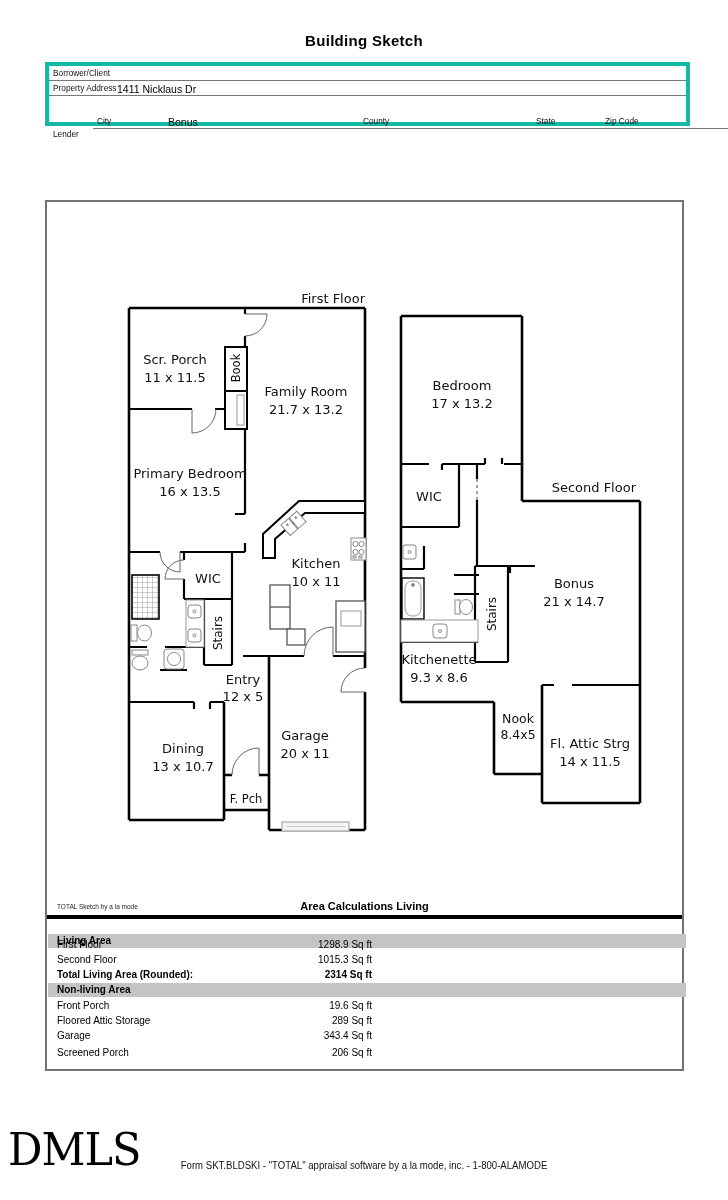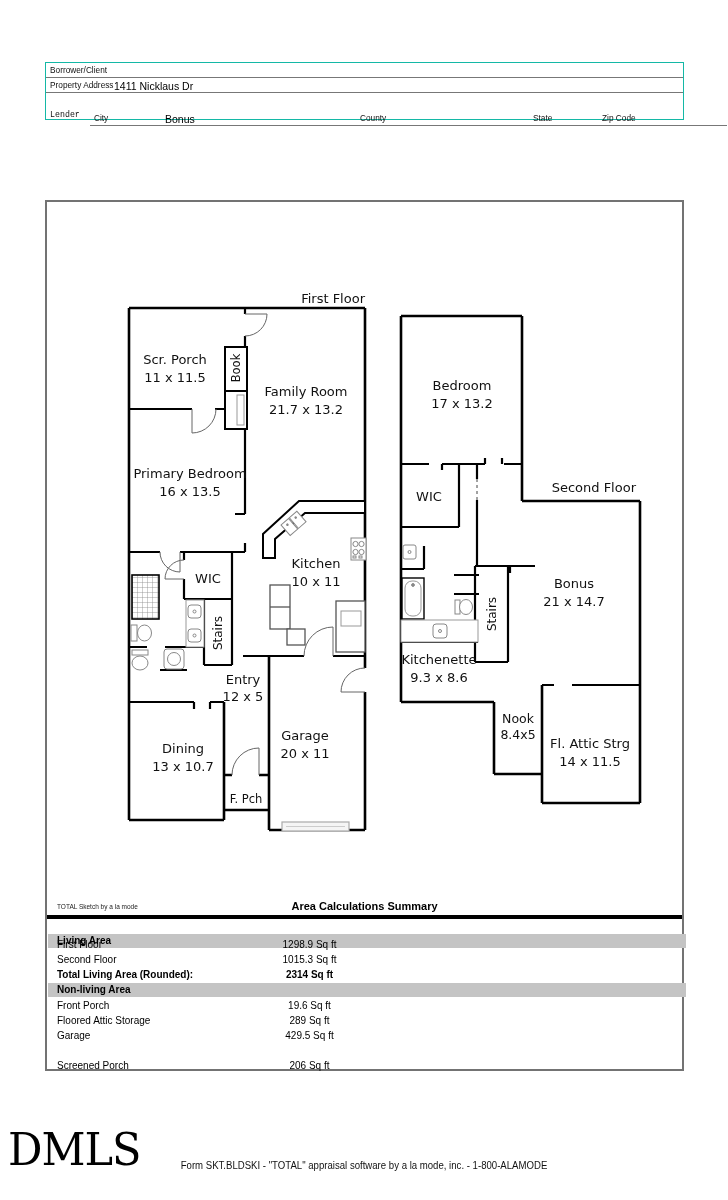--- a/index.html
+++ b/index.html
@@ -2,71 +2,72 @@
 <html><head>
 <meta charset="utf-8">
 <style>
   html,body{margin:0;padding:0;background:#fff;}
   #page{position:relative;width:728px;height:1200px;background:#ffffff;overflow:hidden;
         font-family:"Liberation Sans",sans-serif;color:#000;}
   
   #doc-title{position:absolute;left:0;top:32px;width:100%;text-align:center;
              font-size:15px;font-weight:bold;letter-spacing:.3px;}
   
-  #hdr{position:absolute;left:45px;top:62px;width:637px;height:56px;border:1px solid #14b8a6;}
+  #hdr{position:absolute;left:45px;top:62px;width:637px;height:56px;border:4px solid #14b8a6;}
   .hdr-row{position:absolute;left:0;width:100%;height:14px;border-bottom:1px solid #777;
            font-size:9px;}
   .hdr-row:last-child{border-bottom:none;}
   .hdr-label{position:absolute;left:4px;top:2px;font-size:9px;color:#111;
              transform:scaleX(.92);transform-origin:left;}
   .hdr-val{position:absolute;top:1.5px;font-size:10.5px;color:#000;}
   
   #sketchbox{position:absolute;left:45px;top:200px;width:635px;height:867px;border:2px solid #737373;}
   #plan-svg{position:absolute;left:0;top:0;}
   
   #summary{position:absolute;left:0;top:695px;width:100%;font-size:10px;}
   #branding{position:absolute;left:10px;top:6px;font-size:6.5px;color:#222;}
   #summary-heading{position:absolute;left:0;top:3px;width:100%;text-align:center;
                    font-weight:bold;font-size:11px;}
   #summary-divider{position:absolute;left:0;top:18px;width:100%;height:4px;background:#000;}
   .band{position:absolute;left:1px;width:629px;height:14px;background:#c4c4c4;
         font-weight:bold;padding-left:9px;line-height:14px;font-size:10px;}
   .srow{position:absolute;left:0;width:100%;height:15px;line-height:15px;}
   .srow .lbl{position:absolute;left:10px;top:0;}
-  .srow .val{position:absolute;left:200px;width:125px;top:0;text-align:center;}
+  .srow .val{position:absolute;left:200px;width:125px;top:0;text-align:right;}
   .srow.bold{font-weight:bold;}
   
   #logo{position:absolute;left:8px;top:1128px;font-family:"DejaVu Serif",serif;
         font-size:43px;font-weight:normal;letter-spacing:-1px;color:#000;
         transform:scaleY(1.05);line-height:1;}
   #form-line{position:absolute;left:0;top:1160px;width:100%;text-align:center;font-size:10px;color:#111;
              transform:scaleX(.96);}
 </style>
 </head>
 <body>
 
 <div id="page">
 
+  <div id="doc-title">Building Sketch</div>
 
   <div id="hdr">
     <div class="hdr-row" style="top:0;">
       <span class="hdr-label">Borrower/Client</span>
     </div>
     <div class="hdr-row" style="top:15px;">
       <span class="hdr-label">Property Address</span>
       <span class="hdr-val" style="left:68px;">1411 Nicklaus Dr</span>
     </div>
     <div class="hdr-row" style="top:48px;margin-left:44px;">
       <span class="hdr-label">City</span>
       <span class="hdr-val" style="left:75px;">Bonus</span>
       <span class="hdr-label" style="left:270px;">County</span>
       <span class="hdr-label" style="left:443px;">State</span>
       <span class="hdr-label" style="left:512px;">Zip Code</span>
     </div>
-    <div class="hdr-row" style="top:45px;height:10px;font-family:Liberation Mono, monospace;">
+    <div class="hdr-row" style="top:61px;height:10px;">
       <span class="hdr-label">Lender</span>
     </div>
   </div>
 
   <div id="sketchbox">
 
     <svg id="plan-svg" width="631" height="694" viewBox="0 0 631 694">
       <defs>
         <pattern id="tiles" width="5" height="5" patternUnits="userSpaceOnUse">
           <path d="M5 0 H0 V5" fill="none" stroke="#888" stroke-width="0.8"></path>
@@ -211,21 +212,21 @@
           <text x="471" y="521" font-size="12.5">Nook</text>
           <text x="471" y="537" font-size="12.5">8.4x5</text>
           <text x="543" y="546">Fl. Attic Strg</text>
           <text x="543" y="564">14 x 11.5</text>
         </g>
       </g>
     </svg>
 
     <div id="summary">
       <div id="branding">TOTAL Sketch by a la mode</div>
-      <div id="summary-heading">Area Calculations Summary</div>
+      <div id="summary-heading">Area Calculations Living</div>
       <div id="summary-divider"></div>
 
       <div class="band" style="top:37px;">Living Area</div>
       <div class="srow" style="top:40px;">
         <span class="lbl">First Floor</span>
         <span class="val">1298.9 Sq ft</span>
       </div>
       <div class="srow" style="top:55px;">
         <span class="lbl">Second Floor</span>
         <span class="val">1015.3 Sq ft</span>
@@ -238,23 +239,23 @@
       <div class="srow" style="top:101px;">
         <span class="lbl">Front Porch</span>
         <span class="val">19.6 Sq ft</span>
       </div>
       <div class="srow" style="top:116px;text-decoration:underline;">
         <span class="lbl">Floored Attic Storage</span>
         <span class="val">289 Sq ft</span>
       </div>
       <div class="srow" style="top:131px;">
         <span class="lbl">Garage</span>
-        <span class="val">429.5 Sq ft</span>
-      </div>
-      <div class="srow" style="top:161px;padding-left:20px;">
+        <span class="val">343.4 Sq ft</span>
+      </div>
+      <div class="srow" style="top:148px;padding-left:20px;">
         <span class="lbl">Screened Porch</span>
         <span class="val">206 Sq ft</span>
       </div>
     </div>
   </div>
 
   <div id="logo">DMLS</div>
   <div id="form-line">Form SKT.BLDSKI - "TOTAL" appraisal software by a la mode, inc. - 1-800-ALAMODE</div>
 
 </div>

